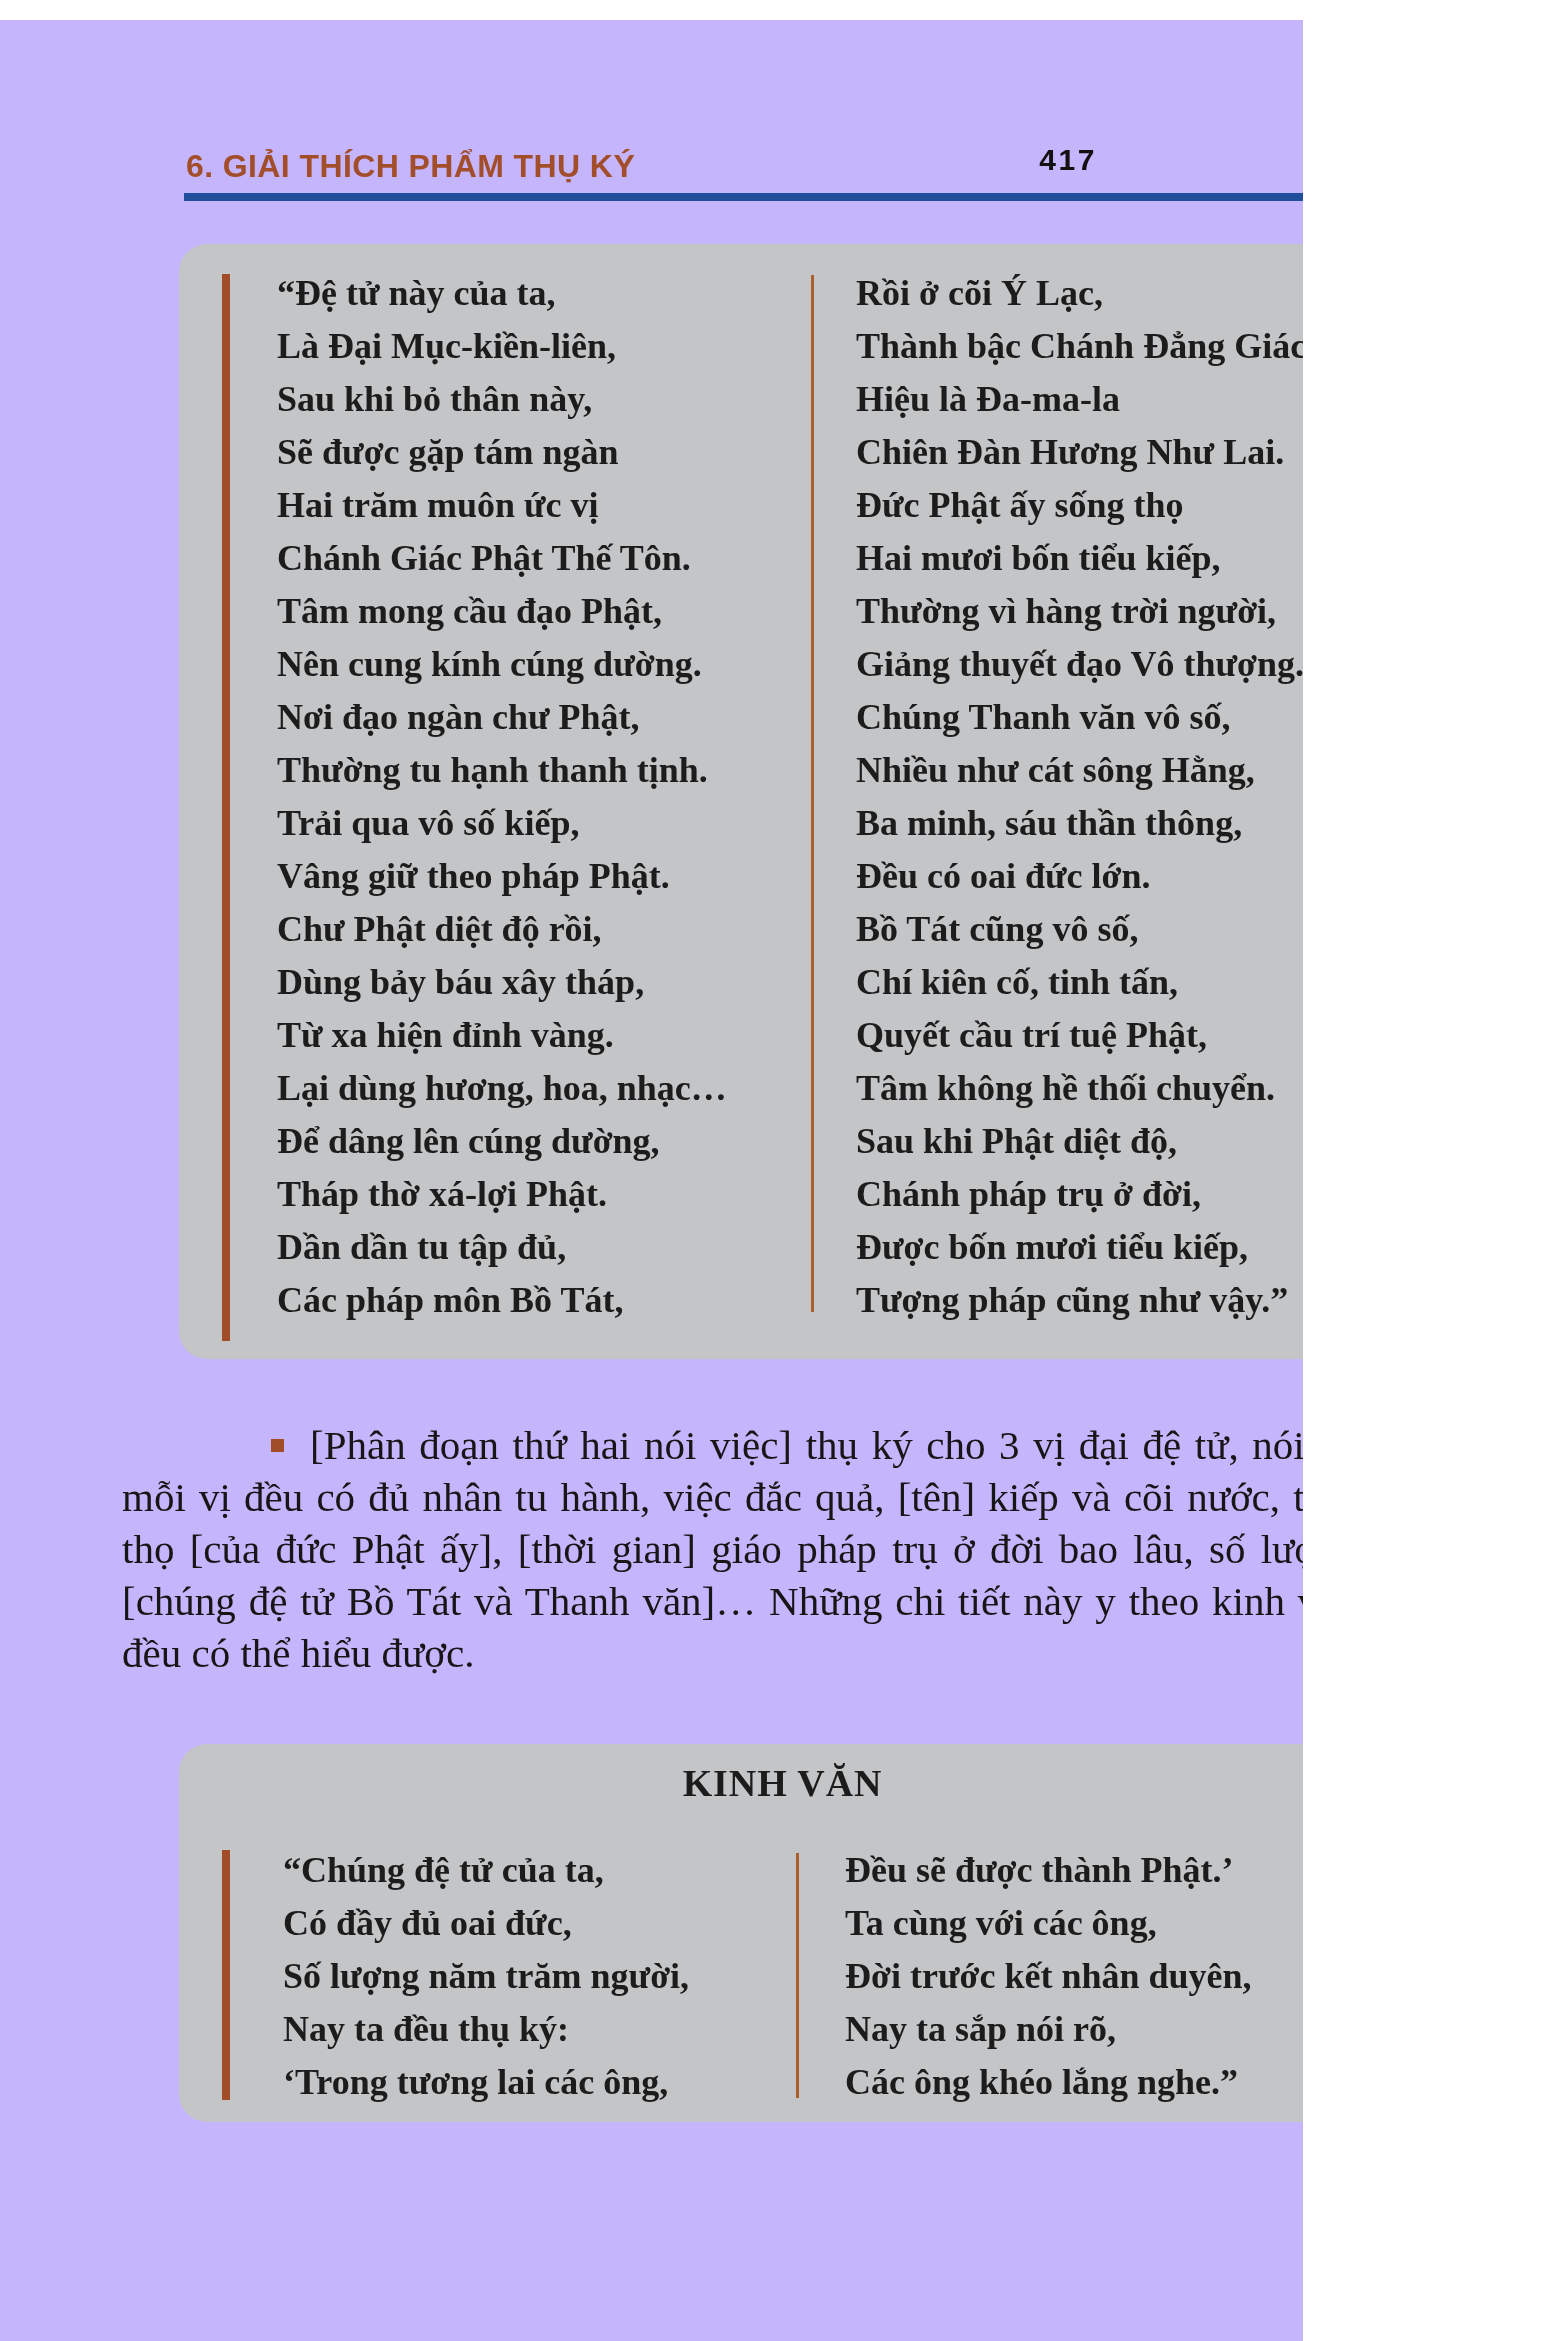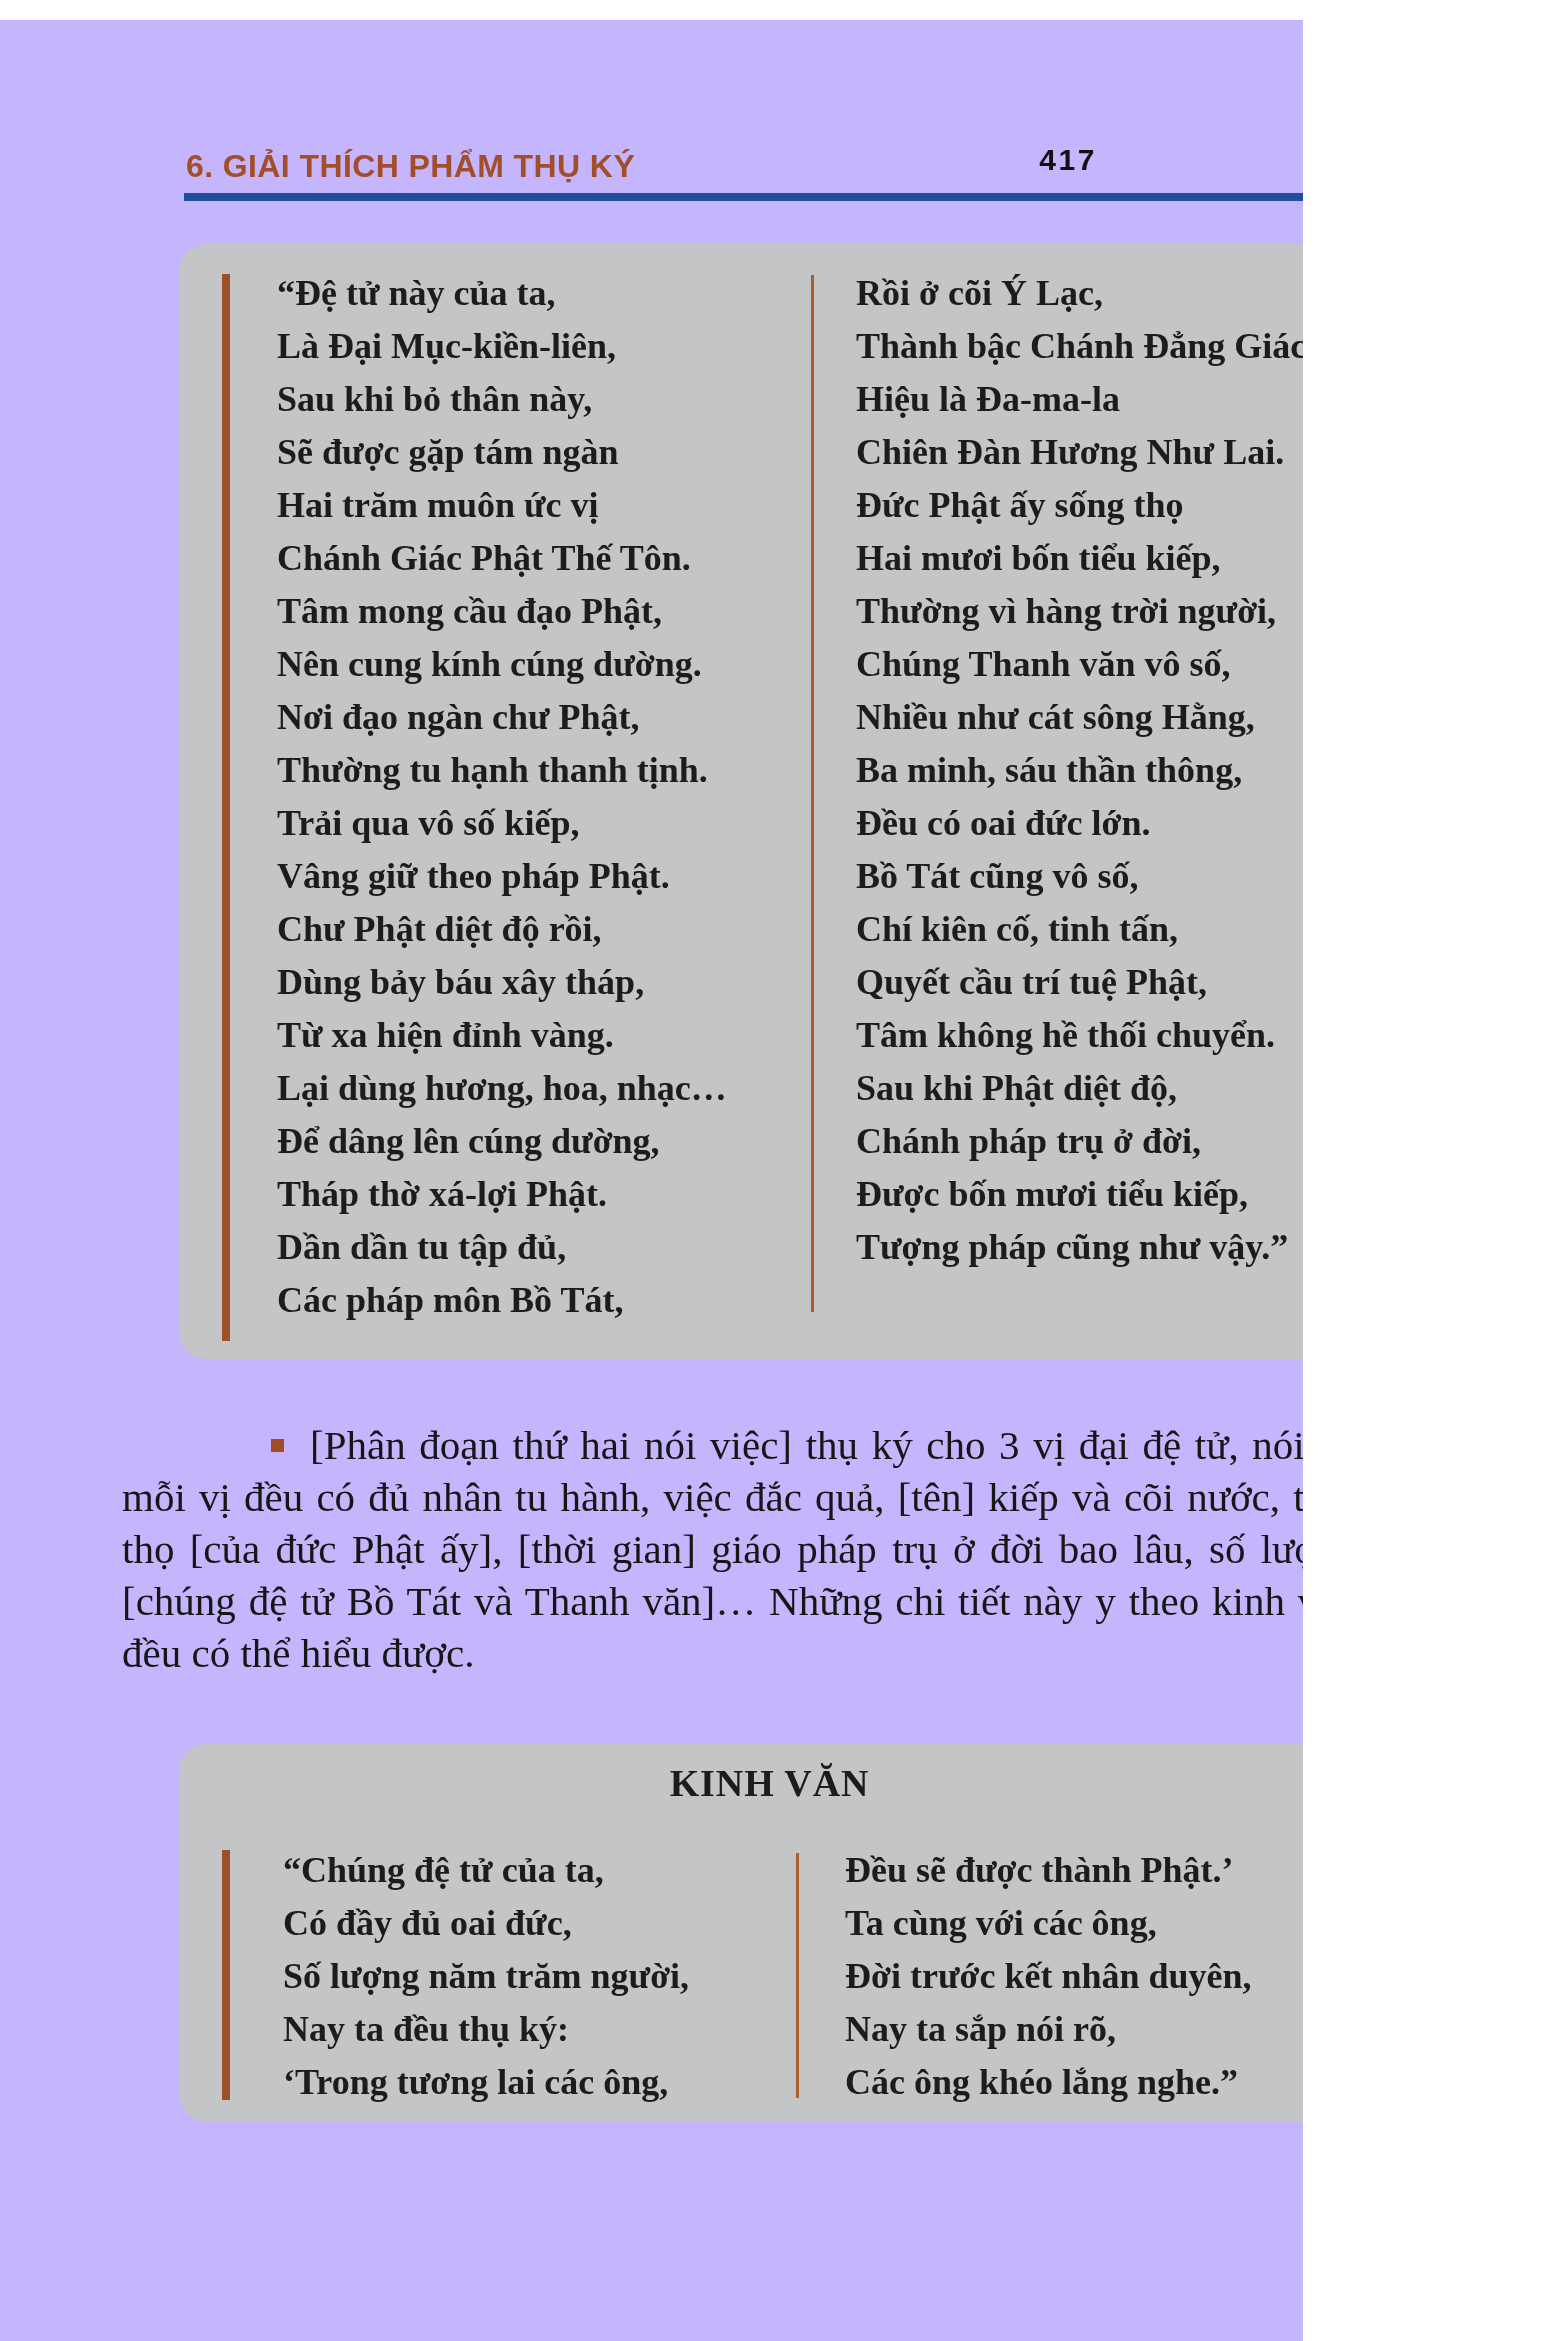--- a/index.html
+++ b/index.html
@@ -57,21 +57,21 @@
   }
   .verse-col .line{
     height:53px;line-height:53px;white-space:nowrap;
   }
   .p1-left{left:98px;top:23.4px;}
   .p1-right{left:677px;top:23.4px;}
   .p2-left{left:104px;top:100px;}
   .p2-right{left:666px;top:100px;}
 
   .kinh-van-heading{
-    position:absolute;left:0;top:17.3px;width:100%;
+    position:absolute;left:13px;top:17.3px;width:100%;
     text-align:center;font-weight:bold;font-size:38px;
     letter-spacing:0.9px;color:#1c1c1c;
   }
 
   
   .commentary{
     position:absolute;left:122px;top:1358px;width:1235px;
     font-size:41px;line-height:52px;
     text-align:justify;text-indent:149px;
     color:#161616;
@@ -117,20 +117,21 @@
       </div>
     <div class="col-divider div-1"></div>
     <div class="verse-col p1-right">
         <div class="line">Rồi ở cõi Ý Lạc,</div>
         <div class="line">Thành bậc Chánh Đẳng Giác,</div>
         <div class="line">Hiệu là Đa-ma-la</div>
         <div class="line">Chiên Đàn Hương Như Lai.</div>
         <div class="line">Đức Phật ấy sống thọ</div>
         <div class="line">Hai mươi bốn tiểu kiếp,</div>
         <div class="line">Thường vì hàng trời người,</div>
+        <div class="line">Giảng thuyết đạo Vô thượng.</div>
         <div class="line">Chúng Thanh văn vô số,</div>
         <div class="line">Nhiều như cát sông Hằng,</div>
         <div class="line">Ba minh, sáu thần thông,</div>
         <div class="line">Đều có oai đức lớn.</div>
         <div class="line">Bồ Tát cũng vô số,</div>
         <div class="line">Chí kiên cố, tinh tấn,</div>
         <div class="line">Quyết cầu trí tuệ Phật,</div>
         <div class="line">Tâm không hề thối chuyển.</div>
         <div class="line">Sau khi Phật diệt độ,</div>
         <div class="line">Chánh pháp trụ ở đời,</div>

